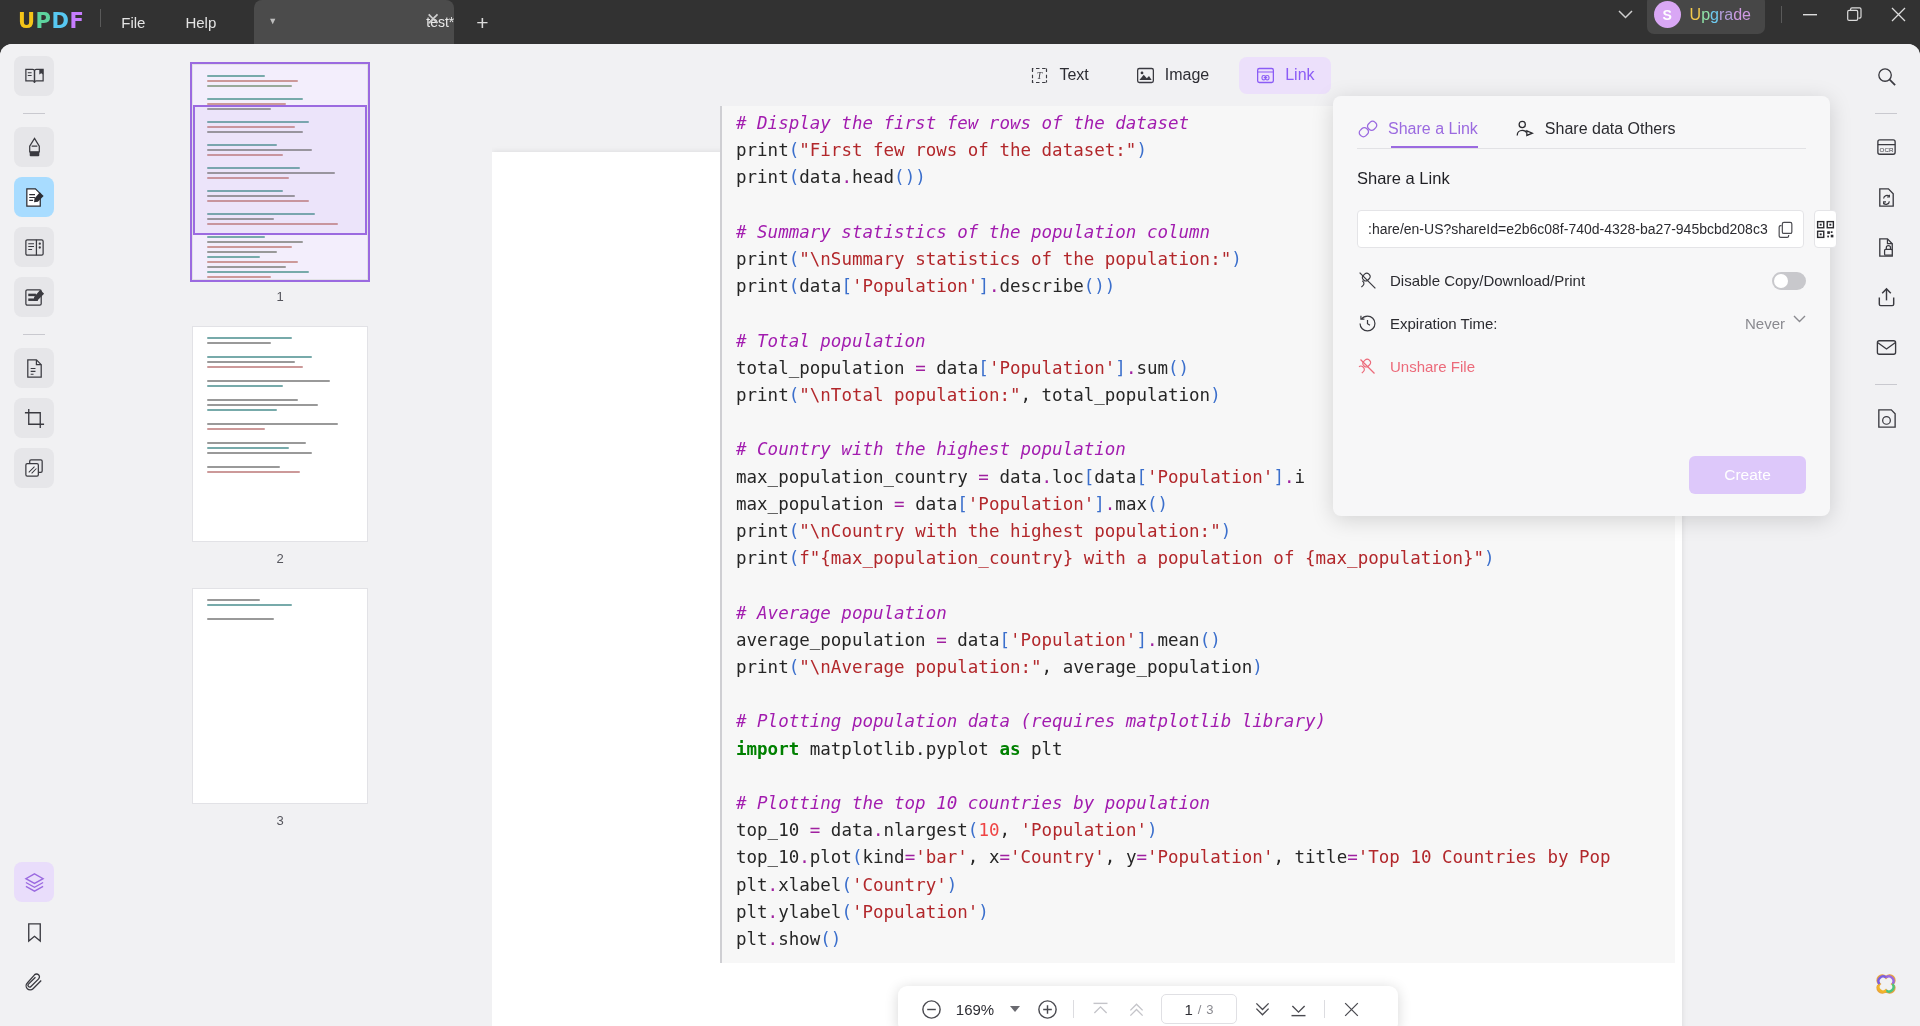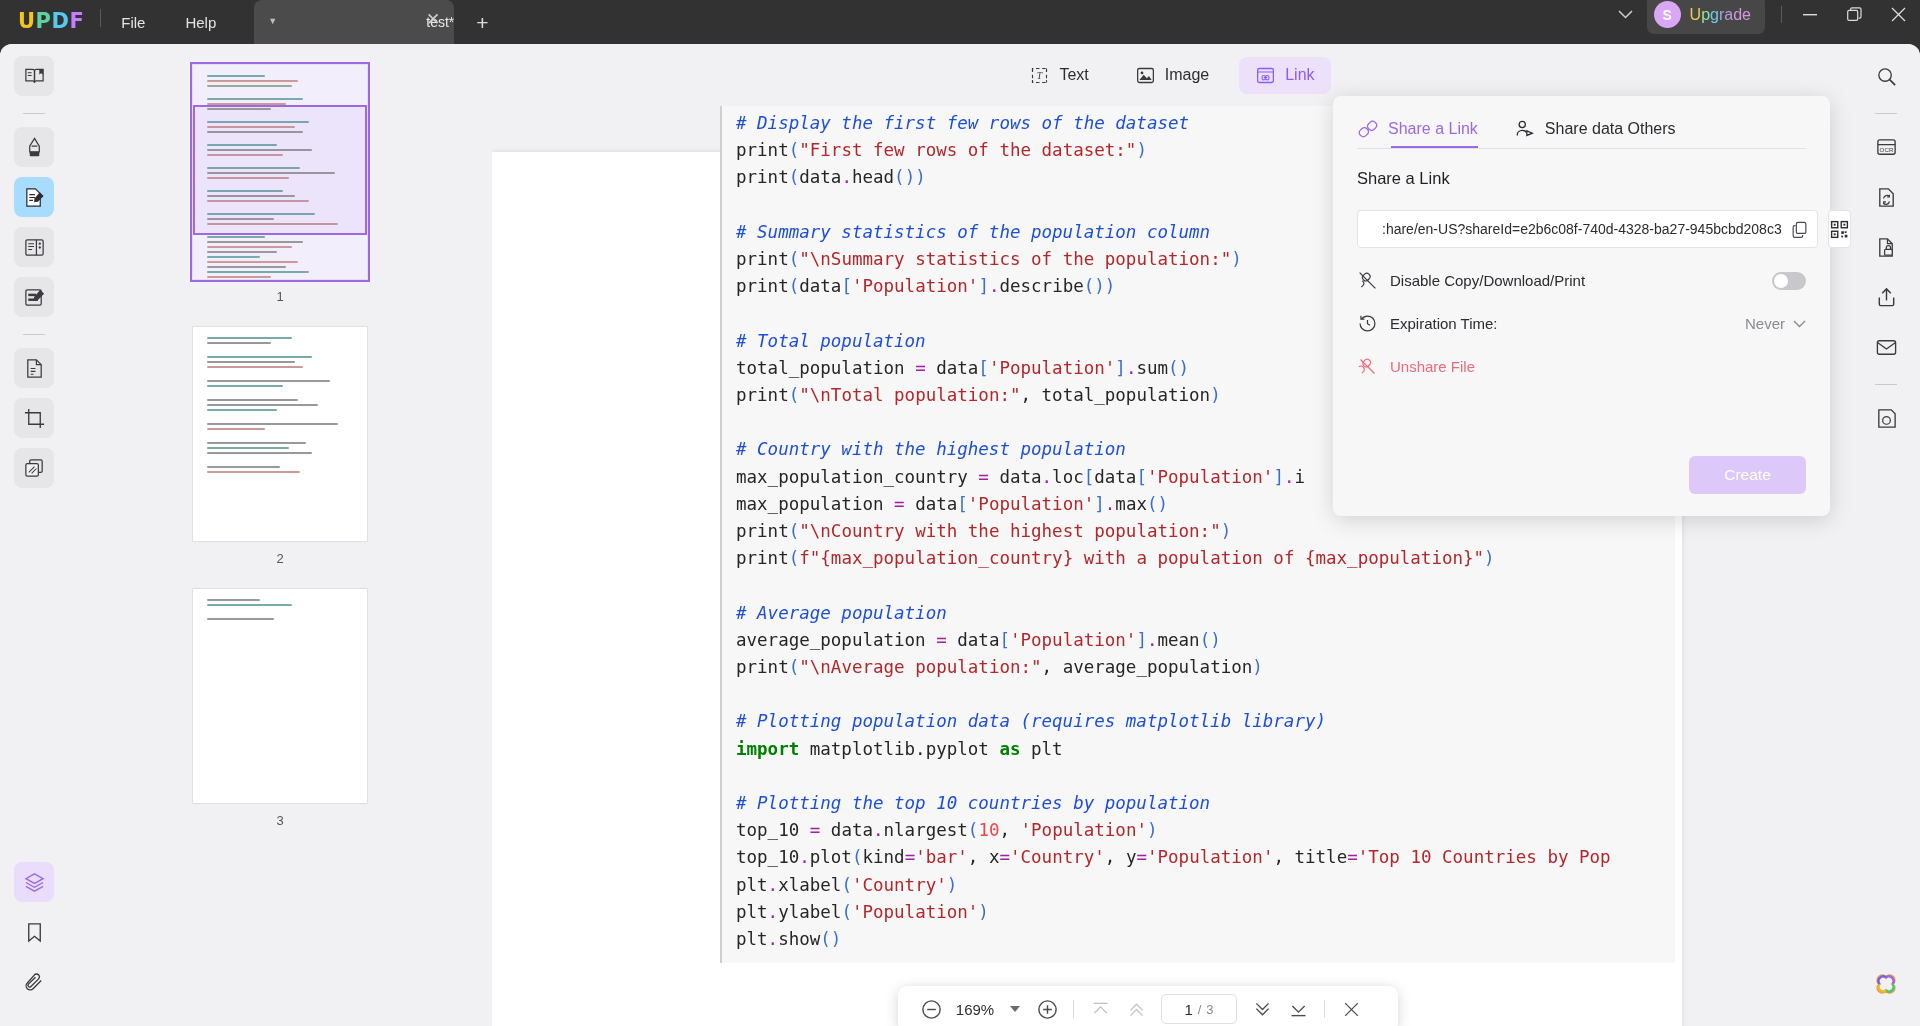--- a/index.html
+++ b/index.html
@@ -112,21 +112,21 @@
   .cell {
     position: absolute; left: 228px; top: -50px; width: 955px;
     background: #f7f7f7; border-left: 2px solid #cfcfd3;
     padding: 8px 0 10px 14px;
   }
   .code {
     font-family: "DejaVu Sans Mono", monospace;
     font-size: 17.5px; line-height: 27.2px; white-space: pre;
     color: #262626;
   }
-  .cmt { color: #1d4ed8; font-style: italic; }
+  .cmt { color: #a21caf; font-style: italic; }
   .str { color: #b2272b; }
   .kw  { color: #008000; font-weight: bold; }
   .num { color: #ef4444; }
   .op  { color: #a020a0; }
   .brk { color: #3b6fcc; }
   .punc{ color: #262626; margin-top: 10px; }
 
   .incell {
     position: absolute; left: 0px; top: 962px; width: 1190px;
   }
@@ -154,27 +154,27 @@
   .sp-tab.active { color: #9b6ae0; }
   .sp-tab.active::after {
     content: ""; position: absolute; left: 34px; right: 0; bottom: 0; height: 2.5px; background: #9b6ae0;
   }
   .sp-div { height: 1px; background: #e2e2e5; }
   .sp-title { font-size: 16.5px; color: #1f1f24; margin: 20px 0 11px; }
   .sp-desc { font-size: 13.5px; color: #8a8a90; line-height: 19px; width: 455px; }
   .sp-urlrow { display: flex; align-items: center; gap: 10px; margin-top: 22px; }
   .sp-url {
     flex: 1; height: 38px; background: #fff; border: 1px solid #e4e4e7; border-radius: 4px;
-    display: flex; align-items: center; padding: 0 8px 0 24px; gap: 8px;
+    display: flex; align-items: center; padding: 0 8px 0 10px; gap: 8px;
   }
   .sp-url-text { flex: 1; font-size: 14px; color: #2b2b30; white-space: nowrap; overflow: hidden; }
   .sp-qr { width: 38px; height: 38px; background: #fff; border: 1px solid #e4e4e7; border-radius: 4px; display: flex; align-items: center; justify-content: center; }
   .sp-row { display: flex; align-items: center; margin-top: 22px; gap: 12px; }
   .sp-row-label { font-size: 15px; color: #2b2b30; }
-  .sp-row .sp-right { margin-left: auto; display: flex; align-items: center; gap: 8px; font-size: 15px; color: #8a8a90; }
+  .sp-row .sp-right { margin-left: auto; display: flex; align-items: flex-start; gap: 8px; font-size: 15px; color: #8a8a90; }
   .toggle { width: 34px; height: 18px; background: #c8c8cc; border-radius: 9px; position: relative; }
   .toggle .knob { position: absolute; left: 2px; top: 2px; width: 14px; height: 14px; border-radius: 50%; background: #fff; }
   .sp-unshare { color: #ec6a7a; font-size: 15px; }
   .sp-create {
     position: absolute; right: 24px; bottom: 22px;
     width: 117px; height: 38px; border-radius: 6px; background: #ddc8fa; color: #fff;
     display: flex; align-items: center; justify-content: center; font-size: 15.5px;
   }
 
   

